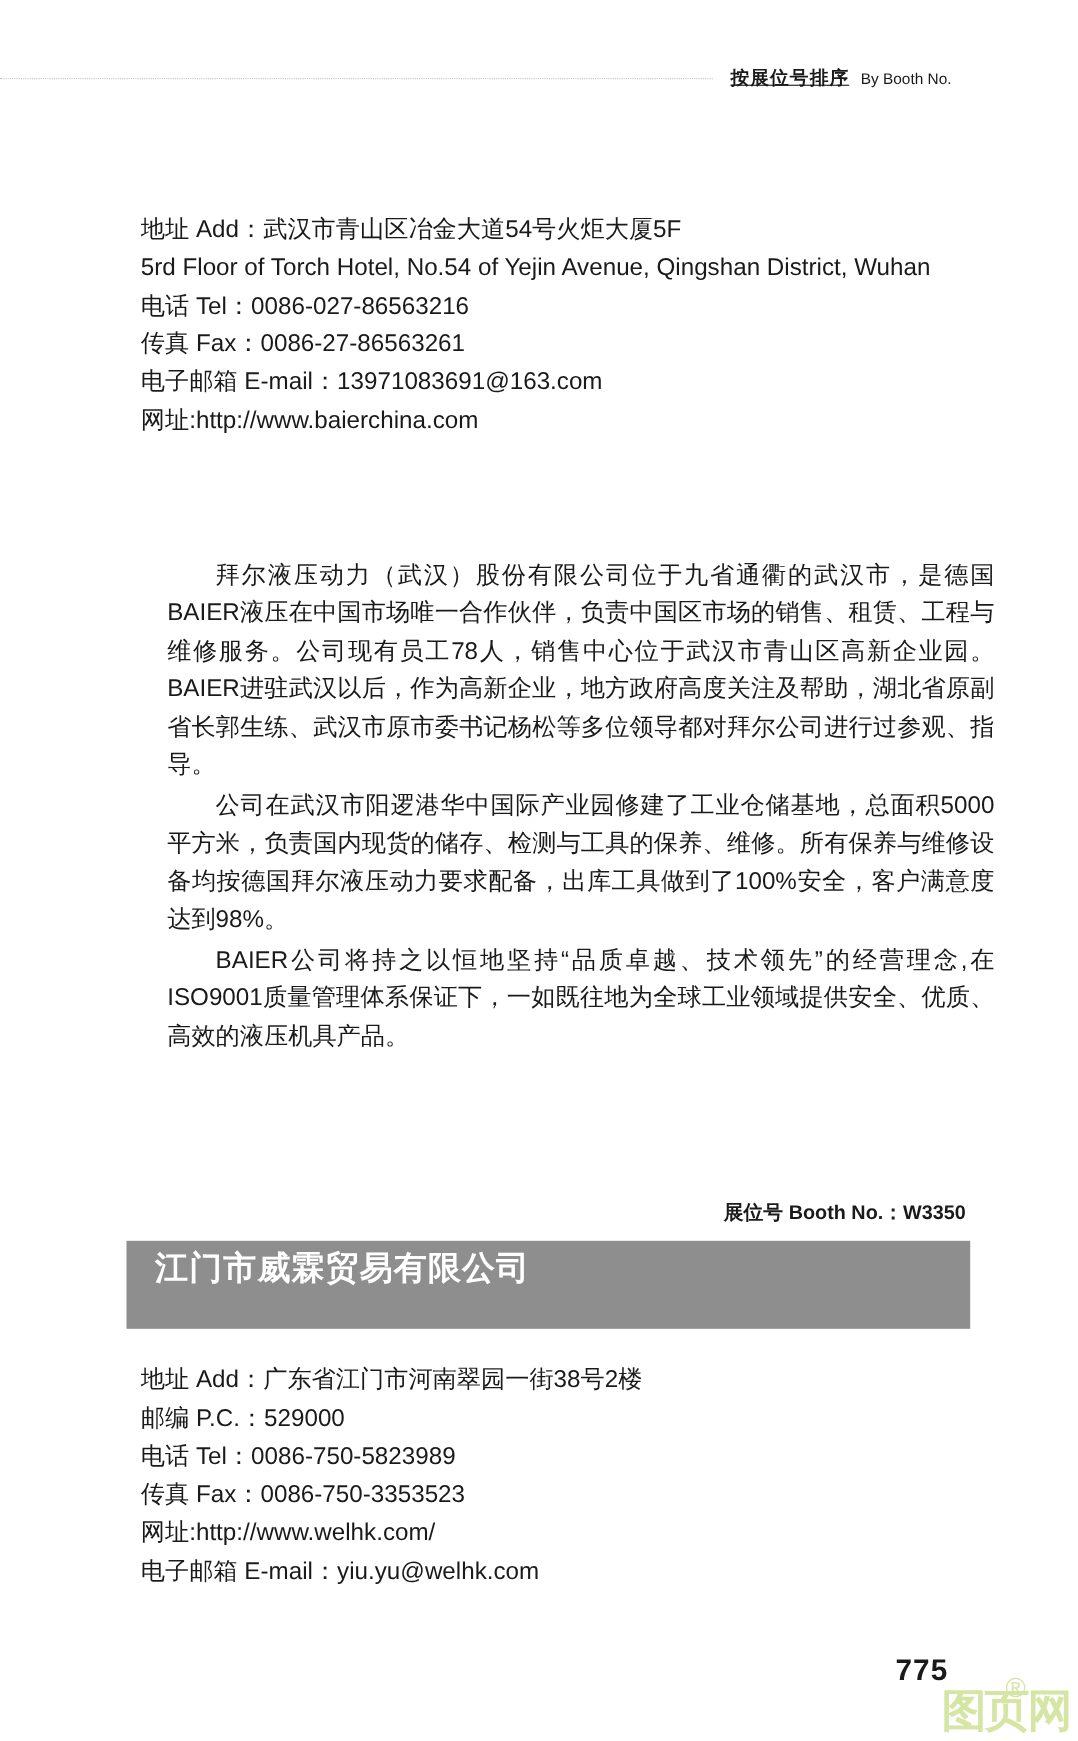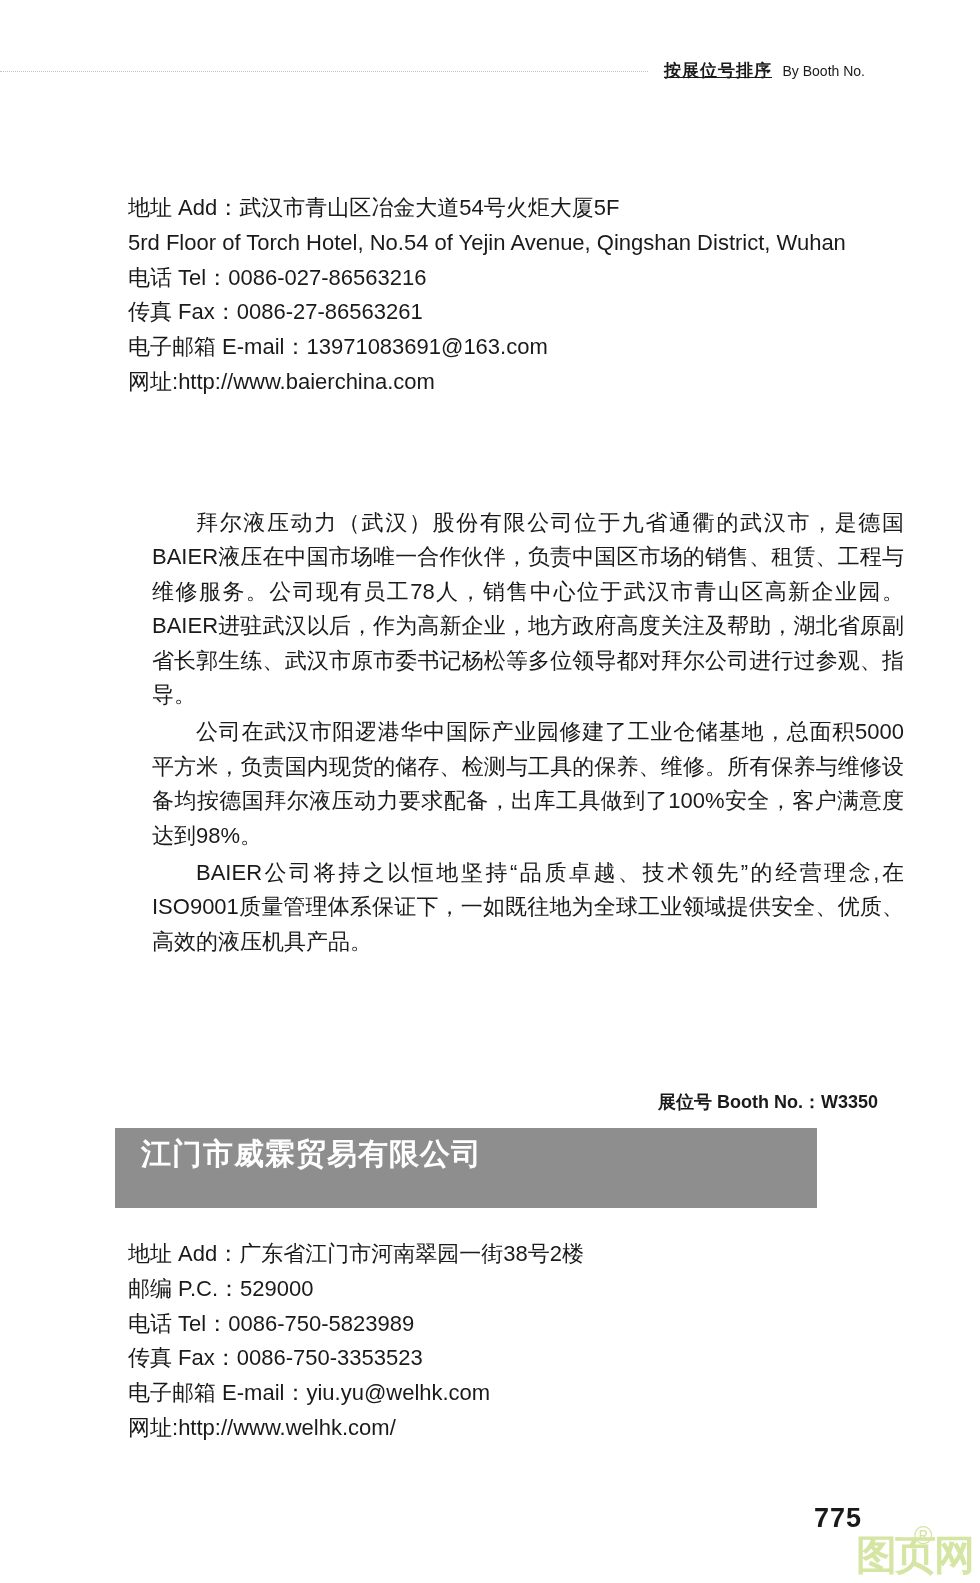--- a/index.html
+++ b/index.html
@@ -46,21 +46,21 @@
   .description p { margin: 0 0 3px 0; text-indent: 2em; }
 
   
   .booth-line {
     position: absolute; top: 1090px; right: 102px;
     font-size: 18px; font-weight: 700; white-space: nowrap;
   }
 
   
   .banner {
-    position: absolute; top: 1128px; left: 115px; width: 702px; height: 80px;
+    position: absolute; top: 1128px; left: 115px; width: 767px; height: 80px;
     box-sizing: border-box;
     padding: 7px 0 0 26px;
     color: #ffffff;
   }
   .banner .name-cn { font-size: 30px; font-weight: 700; letter-spacing: 1px; line-height: 38px; }
   .banner .name-en { font-size: 25px; font-weight: 400; line-height: 30px; margin-top: 1px; }
 
   
   .page-number {
     position: absolute; top: 1503px; left: 814px;
@@ -127,24 +127,24 @@
   <div class="row">
     <span class="label">邮编 P.C.：</span><span class="value">529000</span>
   </div>
   <div class="row">
     <span class="label">电话 Tel：</span><span class="value">0086-750-5823989</span>
   </div>
   <div class="row">
     <span class="label">传真 Fax：</span><span class="value">0086-750-3353523</span>
   </div>
   <div class="row">
-    <span class="label">电子邮箱 E-mail：</span><span class="value">yiu.yu@welhk.com</span>
+    <span class="label">网址:</span><span class="value">http://www.welhk.com/</span>
   </div>
   <div class="row">
-    <span class="label">网址:</span><span class="value">http://www.welhk.com/</span>
+    <span class="label">电子邮箱 E-mail：</span><span class="value">yiu.yu@welhk.com</span>
   </div>
 </div>
 
 <div class="page-number">775</div>
 <div class="watermark" id="watermark" style="color: rgb(213, 230, 164);">
   <span class="reg">®</span>
   <span>图页网</span>
 </div>
 
 </body></html>

